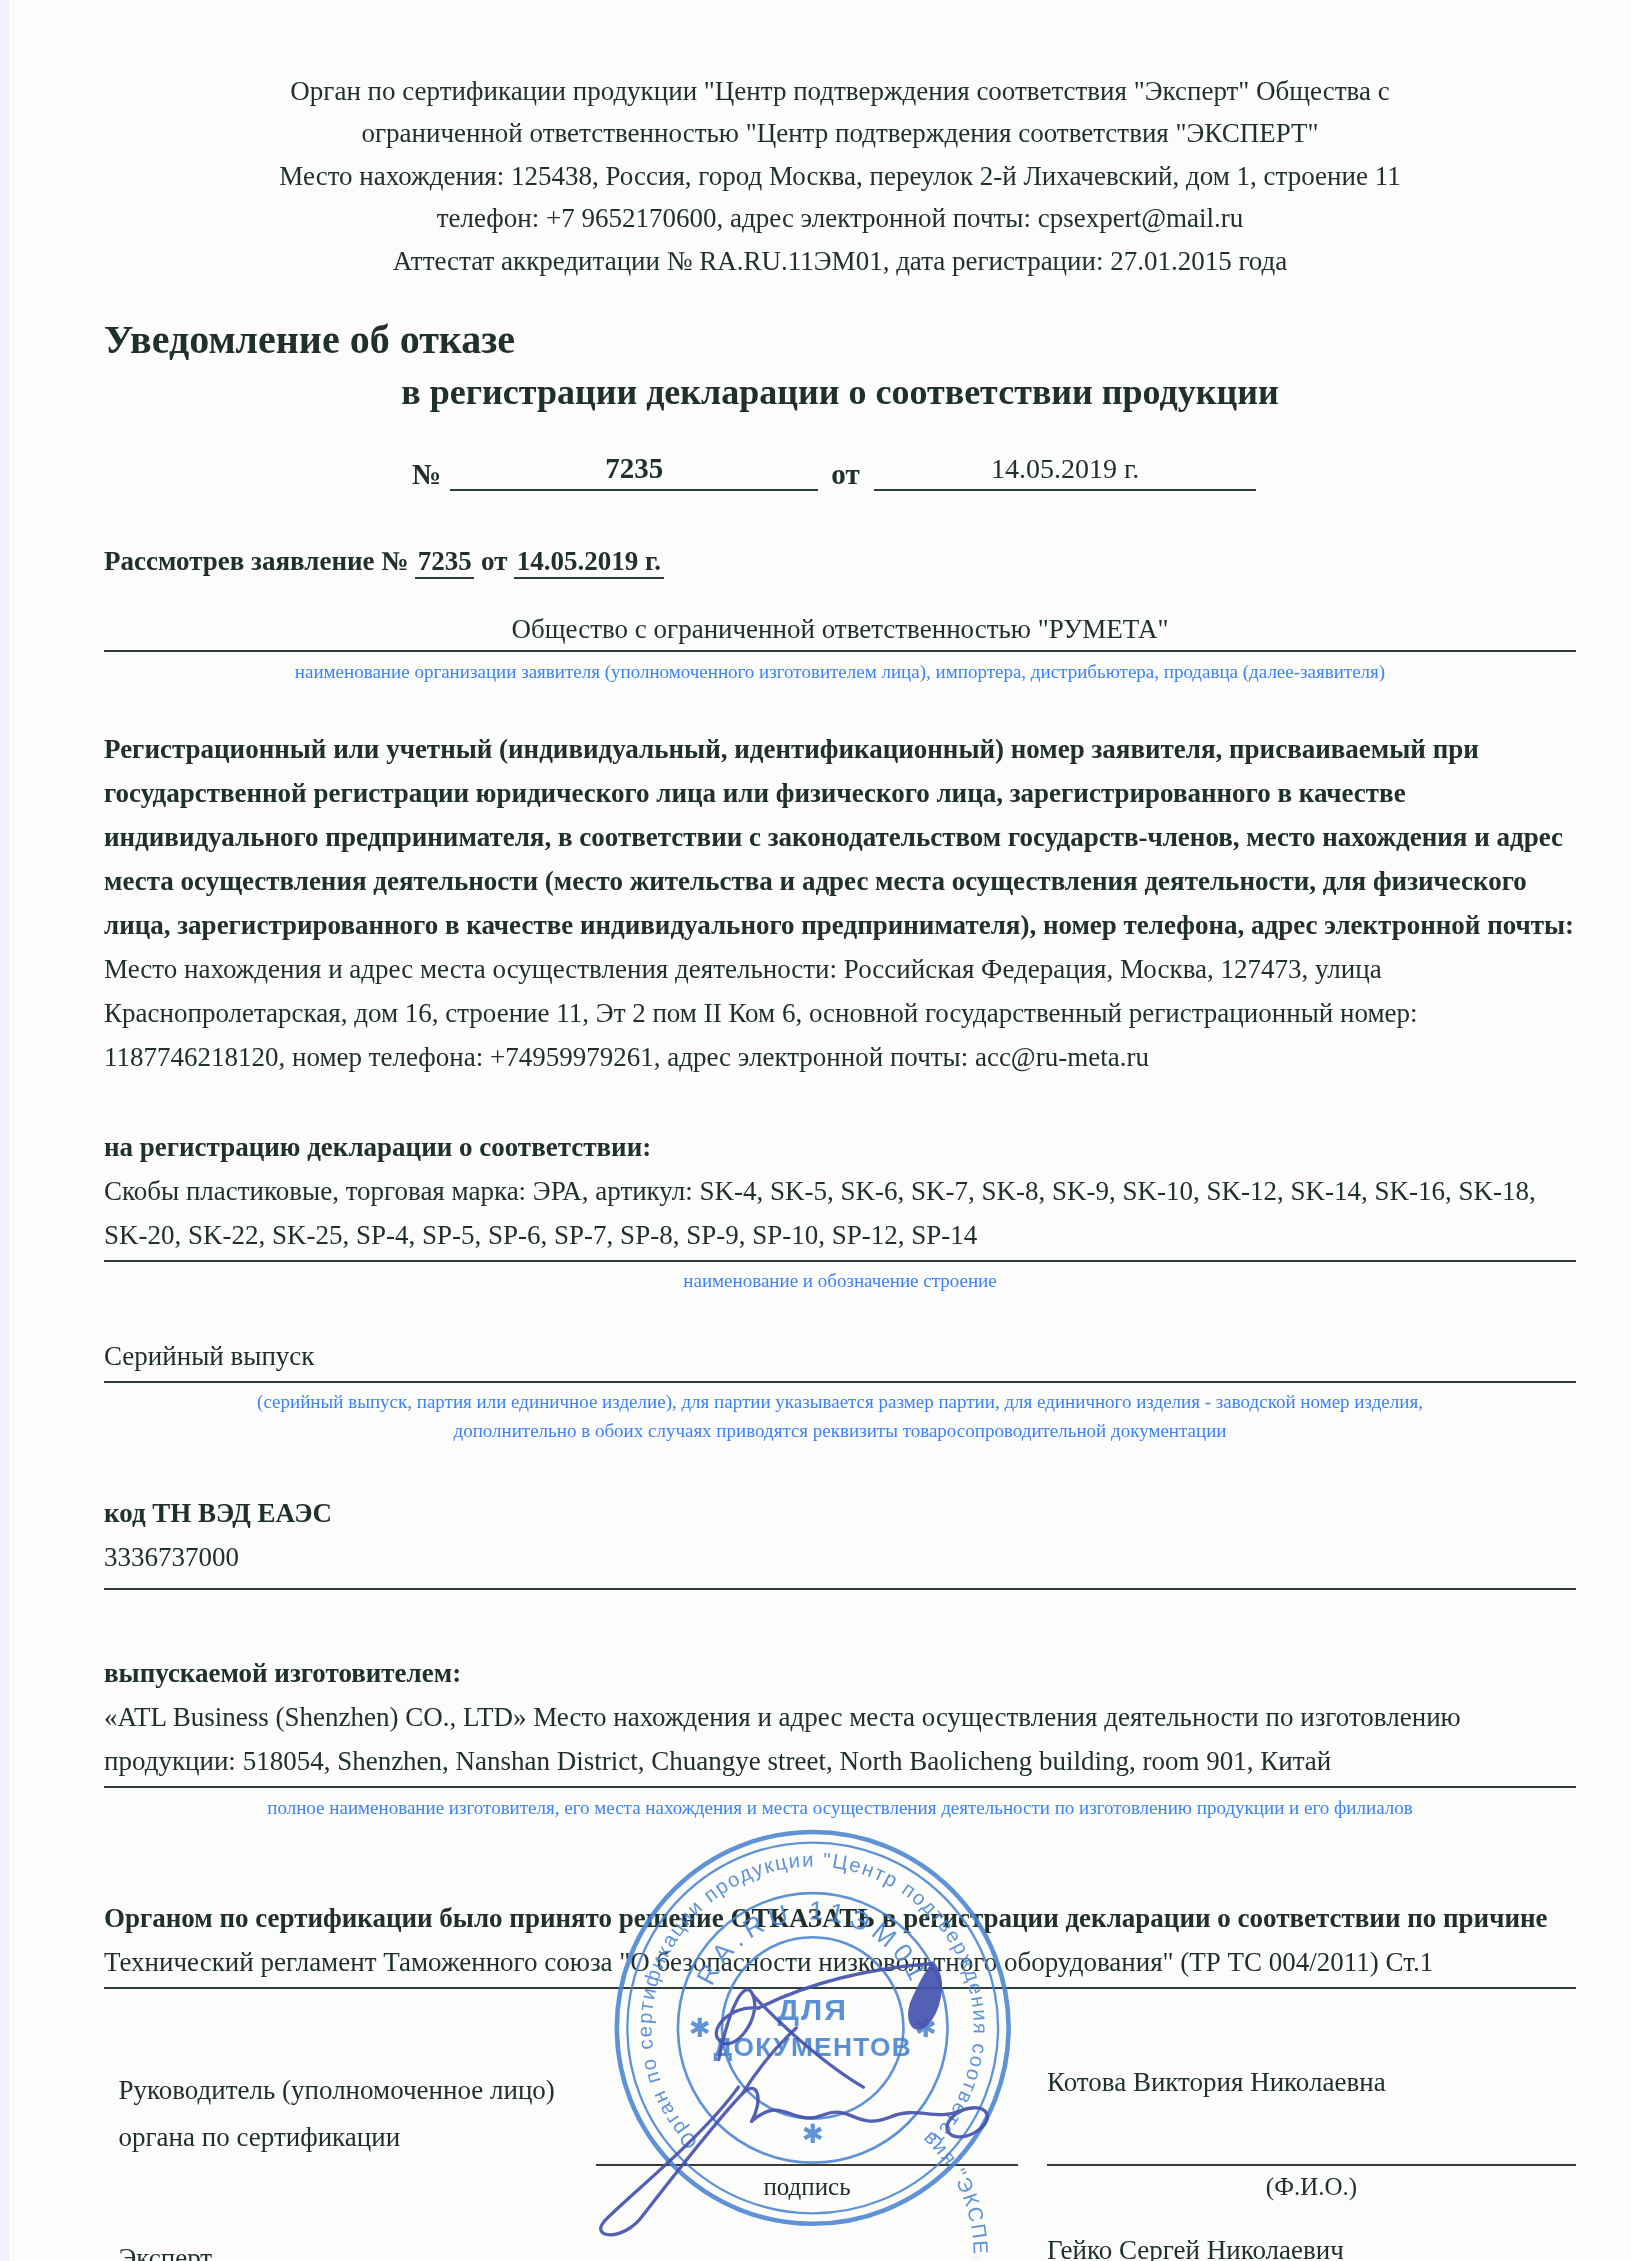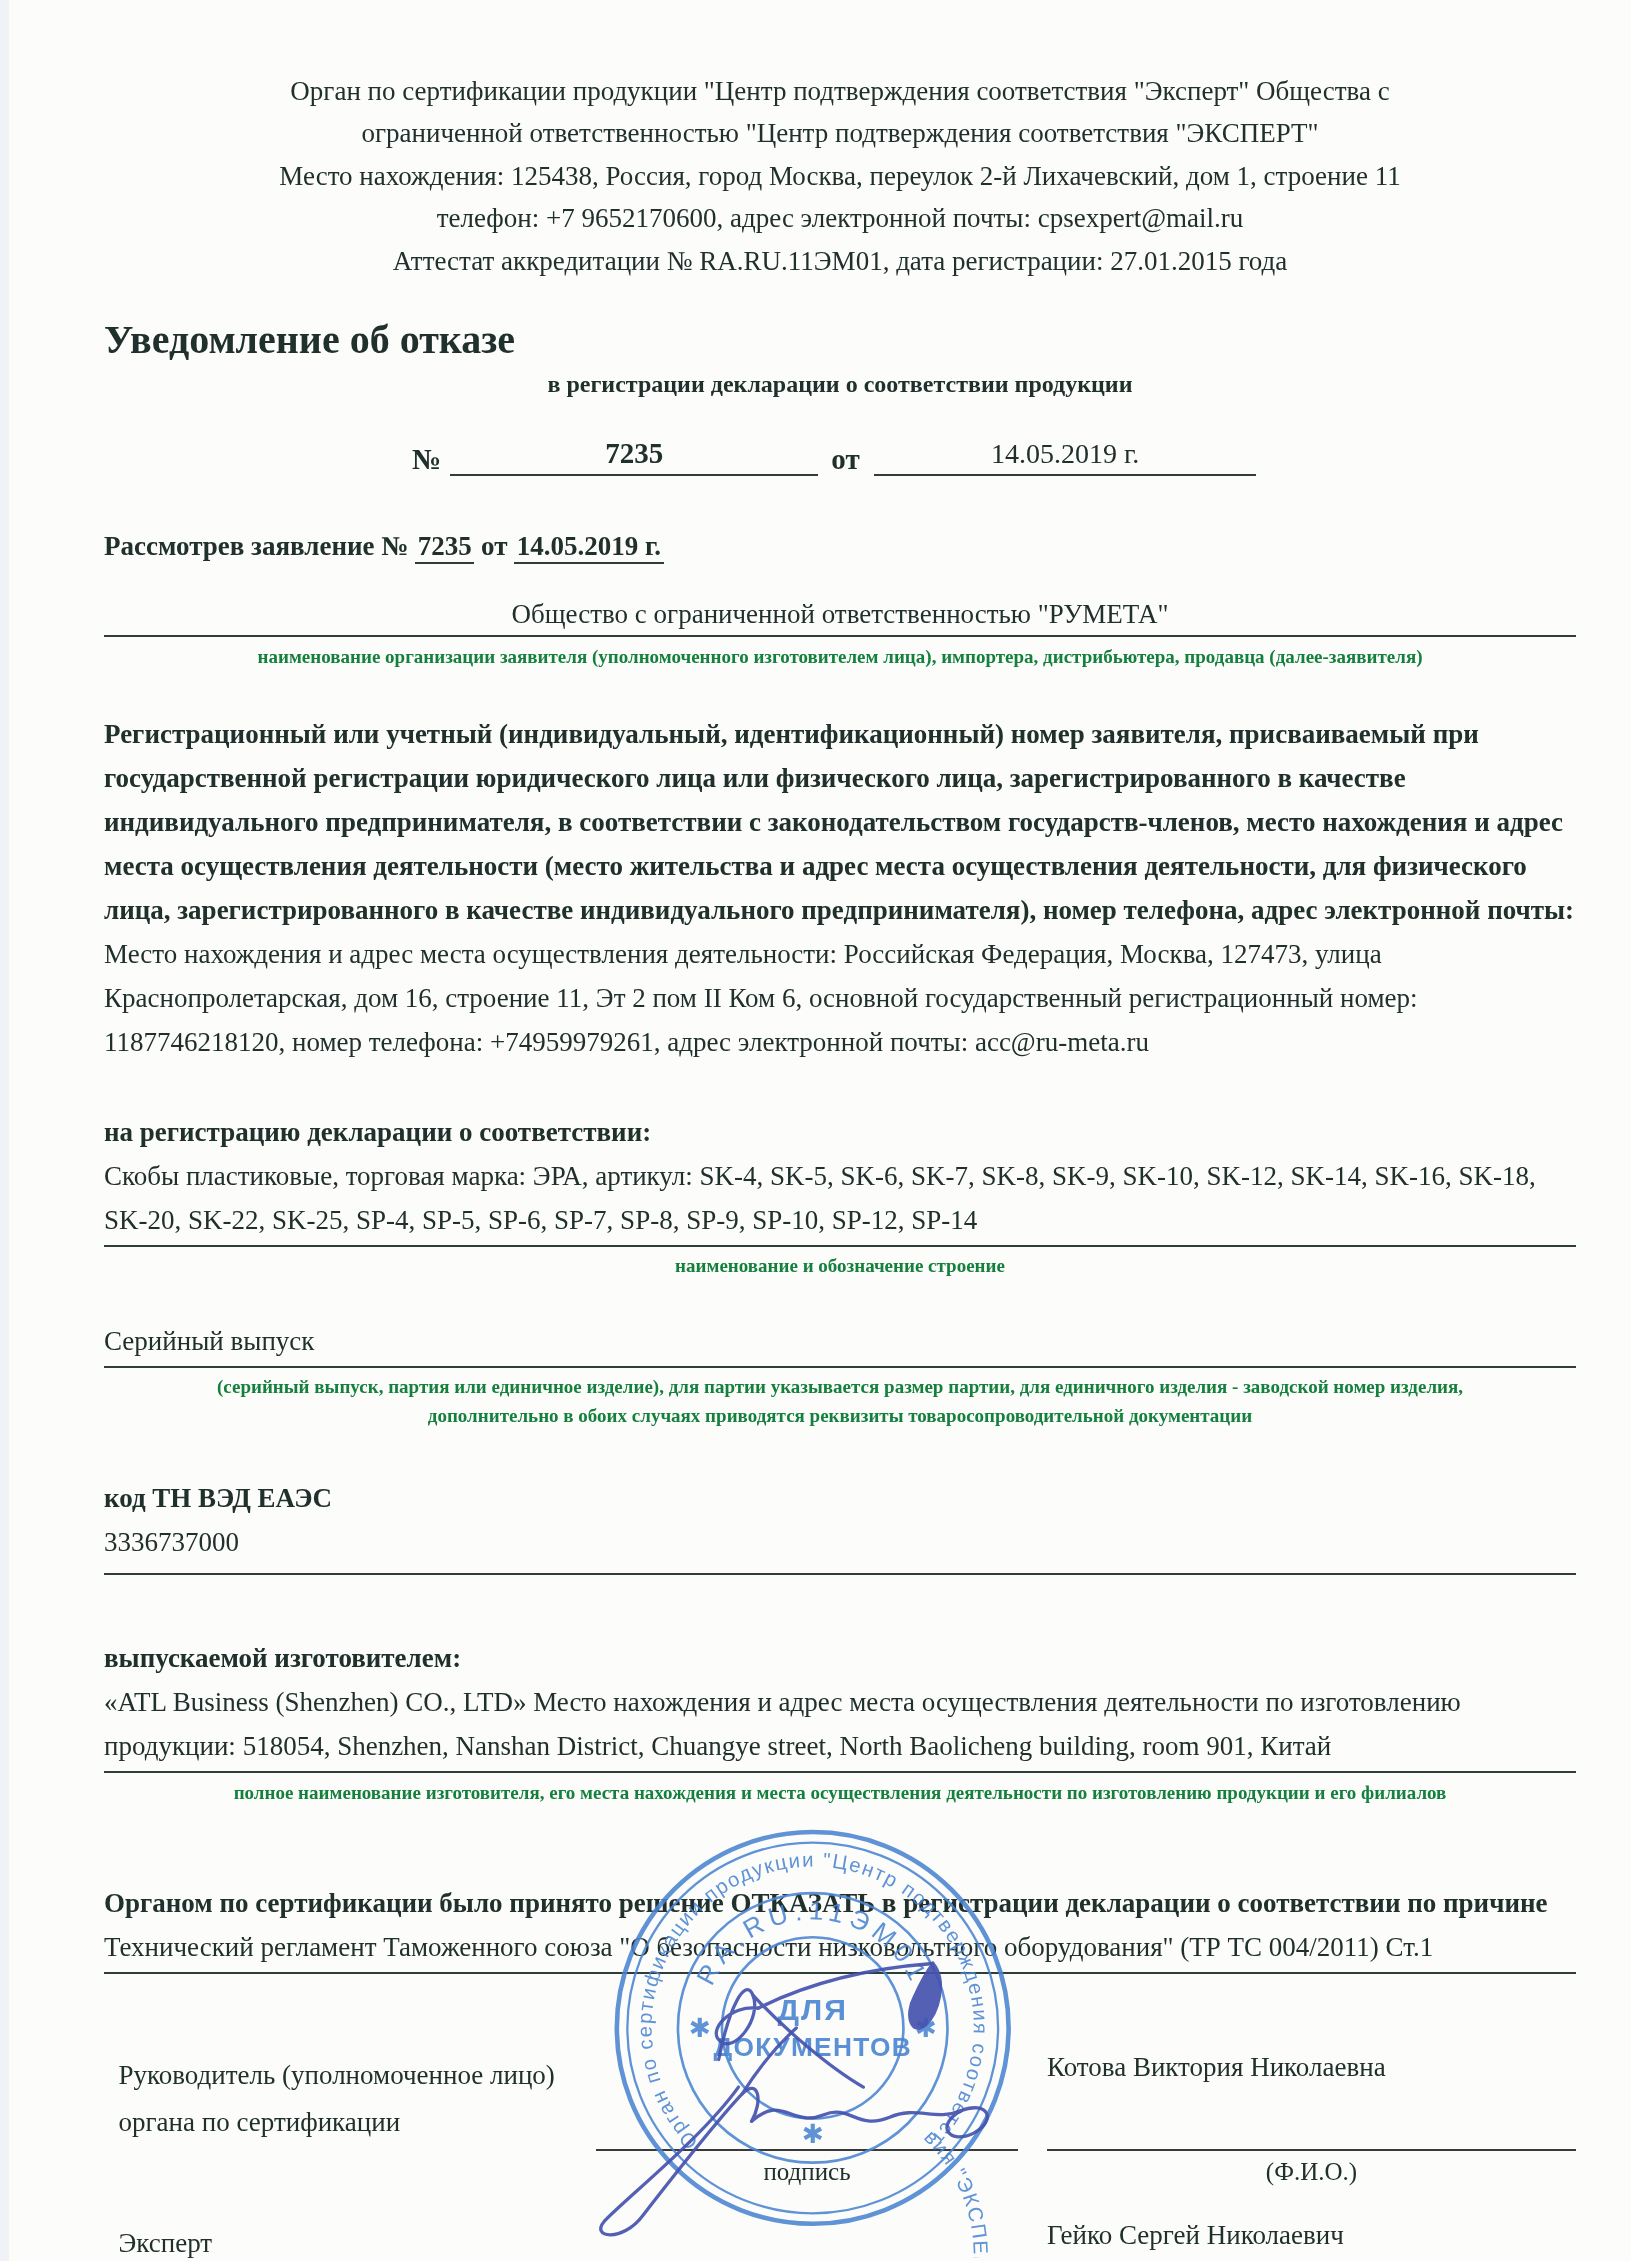--- a/index.html
+++ b/index.html
@@ -10,32 +10,32 @@
     background:#fcfcfa;
     font-family:"Liberation Serif", serif;
     color:#20302c;
     overflow:hidden;
   }
   .page::before{content:"";position:absolute;left:0;top:0;width:9.2px;height:100%;
     background:#e9eef4;opacity:.7;}
   .content{position:absolute;left:104px;top:0;width:1472px;}
   .hdr{margin-top:70px;text-align:center;font-size:27px;line-height:1.57;}
   .title{margin-top:36px;text-align:left;font-weight:bold;font-size:40px;line-height:1.1;}
-  .subtitle{margin-top:9.2px;text-align:center;font-weight:bold;font-size:24px;}
+  .subtitle{margin-top:9.2px;text-align:center;font-weight:bold;font-size:36px;}
   .numrow{margin-top:39px;display:flex;align-items:flex-end;font-size:29px;font-weight:bold;}
   .numrow .no{margin-left:308px;}
   .numrow .slot{border-bottom:2.6px solid #2e3d3a;text-align:center;padding-bottom:4px;}
   .numrow .slot.num{width:368px;margin-left:9.2px;}
   .numrow .ot{margin-left:13px;}
   .numrow .slot.date{width:382px;margin-left:14.5px;font-weight:normal;font-size:28px;}
   .considered{margin-top:55px;font-size:27px;font-weight:bold;}
   .considered .uv{border-bottom:2.6px solid #2e3d3a;padding:0 2.6px 1.3px 2.6px;}
   .applicant{margin-top:37px;border-bottom:2.6px solid #2e3d3a;padding-bottom:5.3px;
     text-align:center;font-size:27px;}
-  .caption{margin-top:5.3px;text-align:center;font-size:19px;line-height:1.5;color:#15803d;font-weight:bold;}
+  .caption{margin-top:5.3px;text-align:center;font-size:19px;line-height:1.5;color:#3b82f6;}
   .para{font-size:27px;line-height:1.63;text-align:left;}
   .b{font-weight:bold;}
   .mt65{margin-top:41px;}
   .mt70{margin-top:46px;}
   .rule{border-bottom:2.6px solid #2e3d3a;padding-bottom:3px;}
   .sigblock{margin-top:78px;}
   .sigrow{display:grid;grid-template-columns:492px 422px 29px 1fr;align-items:stretch;}
   .sigrow .role{font-size:27px;line-height:1.75;padding-left:14.5px;}
   .sigrow .line{border-bottom:2.6px solid #3a3a3a;}
   .sigrow .name{border-bottom:2.6px solid #3a3a3a;font-size:27px;}

